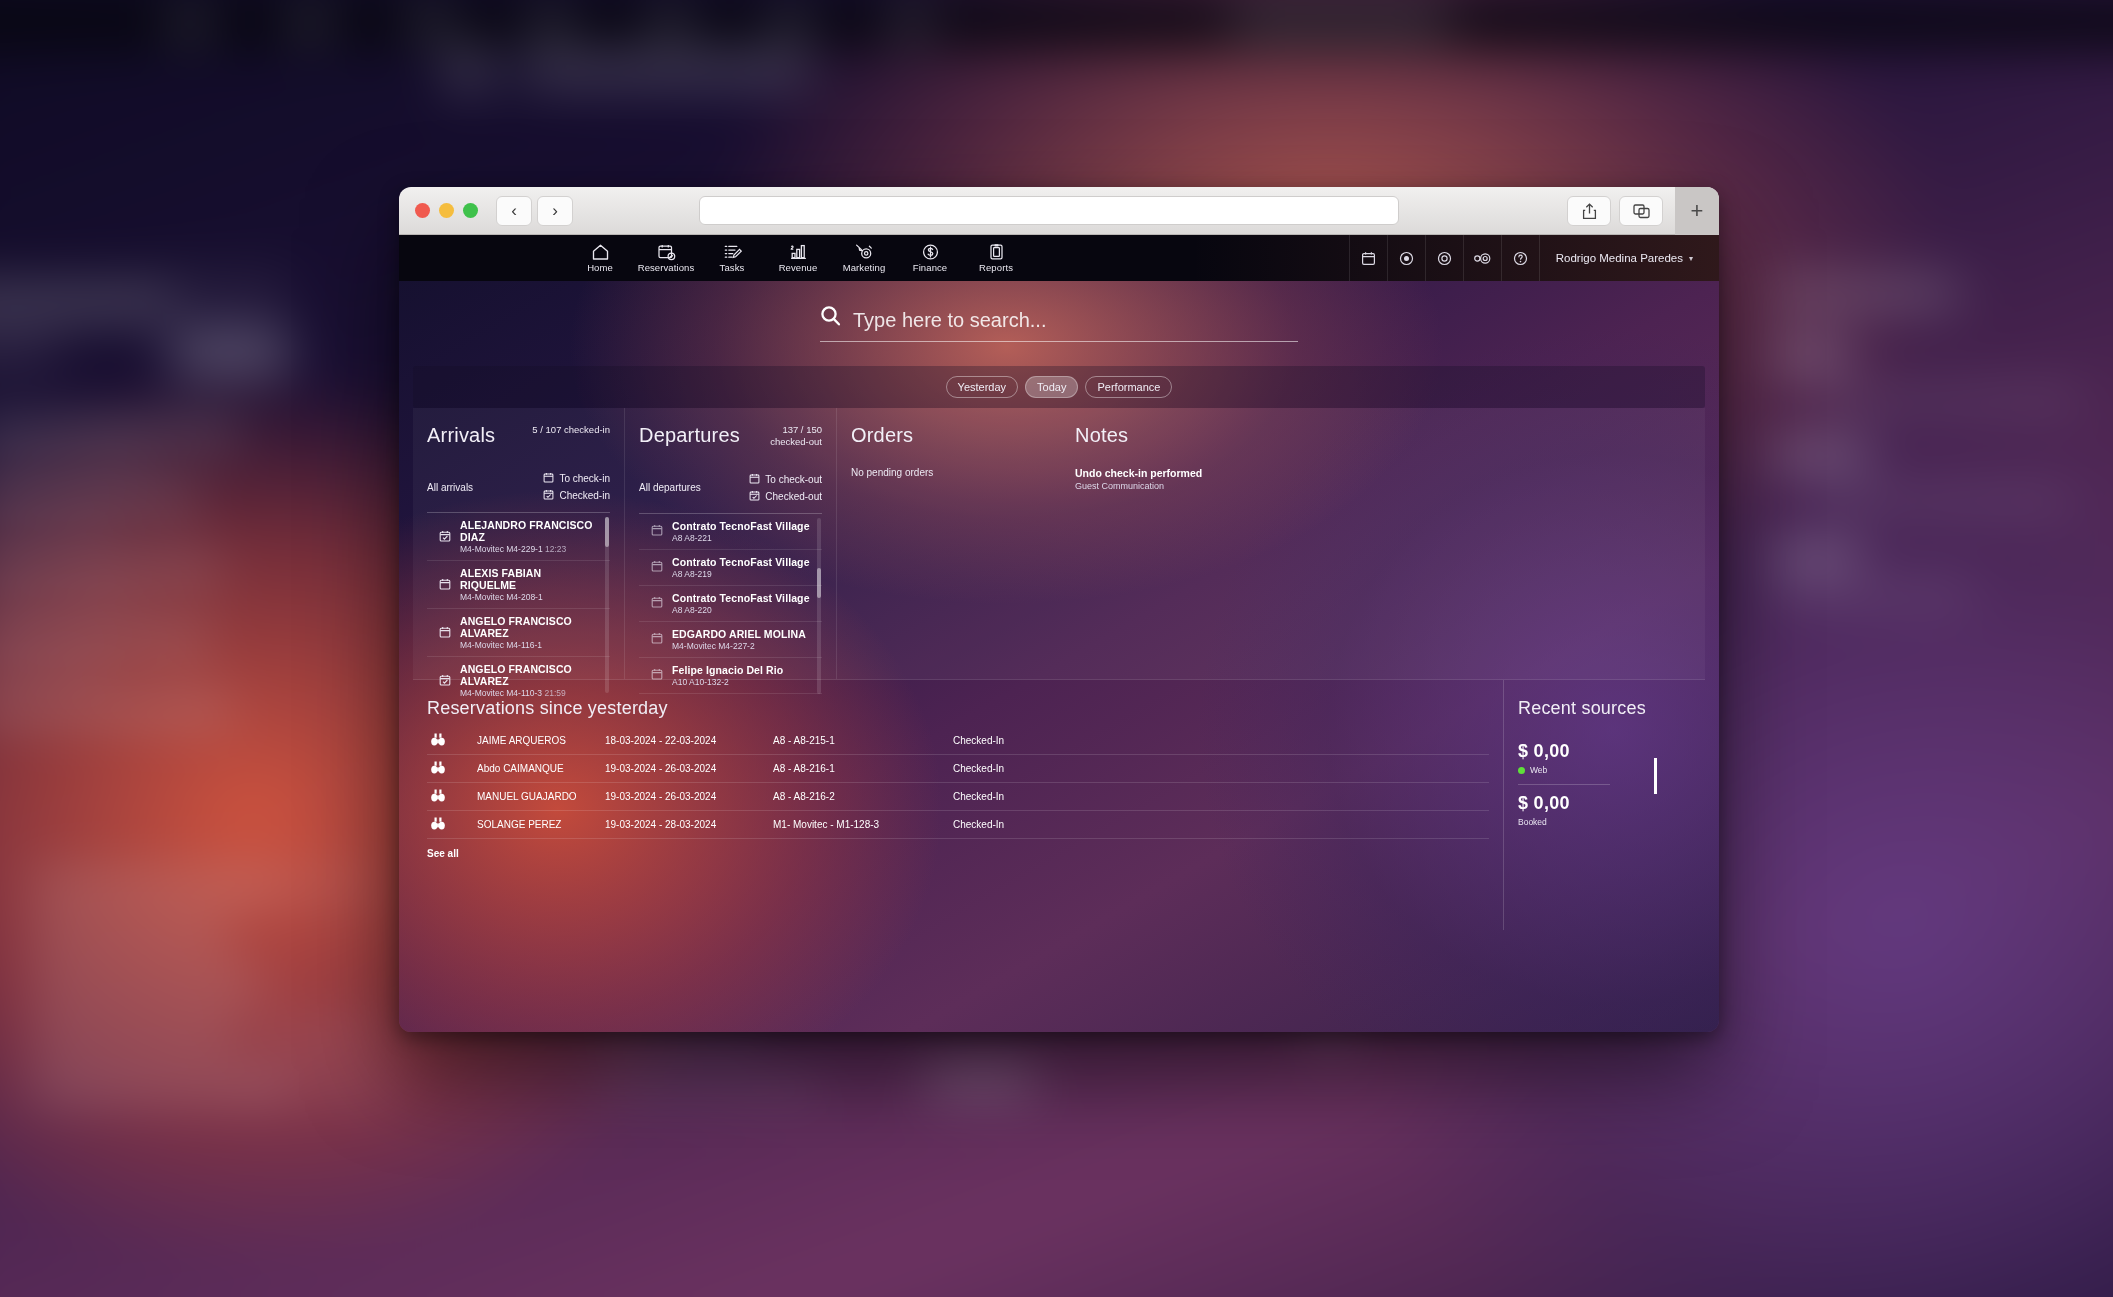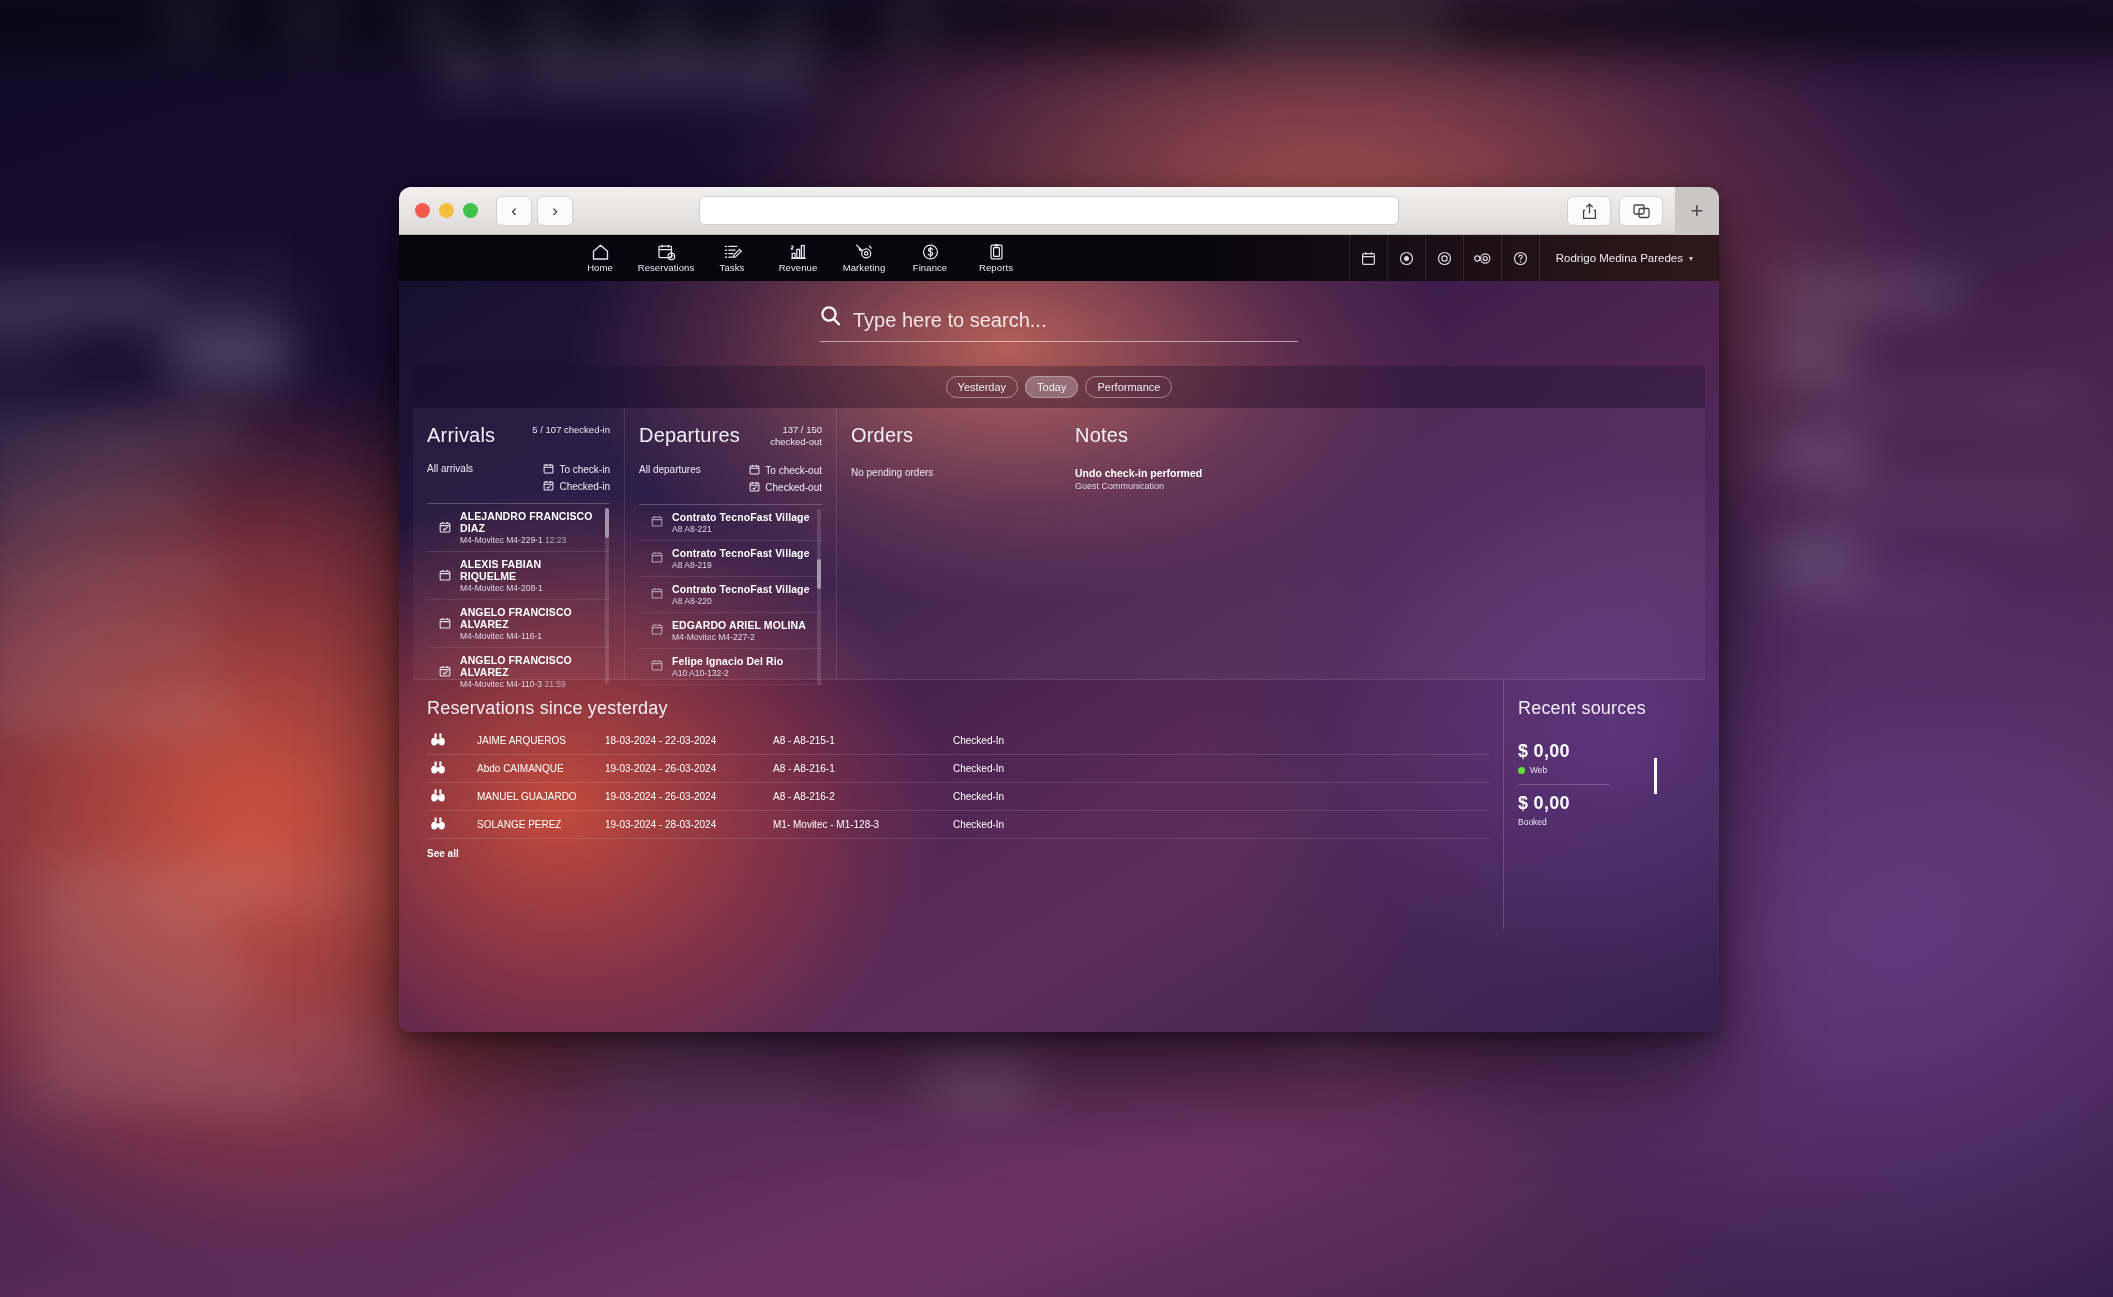--- a/index.html
+++ b/index.html
@@ -173,21 +173,21 @@
   .col-arr { width: 212px; }
   .col-dep { width: 212px; }
   .col-ord { width: 224px; }
   .col-not { width: 224px; }
   .col-act { width: 202px; border-left: 1px solid rgba(255,255,255,.16); margin-left: auto; }
 
   .cardhead { display: flex; align-items: flex-start; justify-content: space-between; gap: 8px; }
   .card-title { font-size: 20px; color: #f2eff7; font-weight: 400; letter-spacing: .2px; }
   .card-count { font-size: 9.5px; color: #ece8f2; text-align: right; line-height: 1.25; max-width: 84px; }
 
-  .subrow { display: flex; align-items: flex-start; justify-content: space-between; margin-top: 16px; gap: 6px; }
+  .subrow { display: flex; align-items: center; justify-content: space-between; margin-top: 25px; gap: 6px; }
   .sub-left { font-size: 10px; color: #f0ecf6; }
   .filters { display: flex; flex-direction: column; gap: 4px; align-items: flex-start; }
   .filt { display: flex; align-items: center; gap: 5px; font-size: 10px; color: #f0ecf6; white-space: nowrap; }
 
   .listwrap {
     margin-top: 10px; position: relative;
     border-top: 1px solid rgba(255,255,255,.22);
     height: 186px; overflow: hidden;
   }
   .li {

